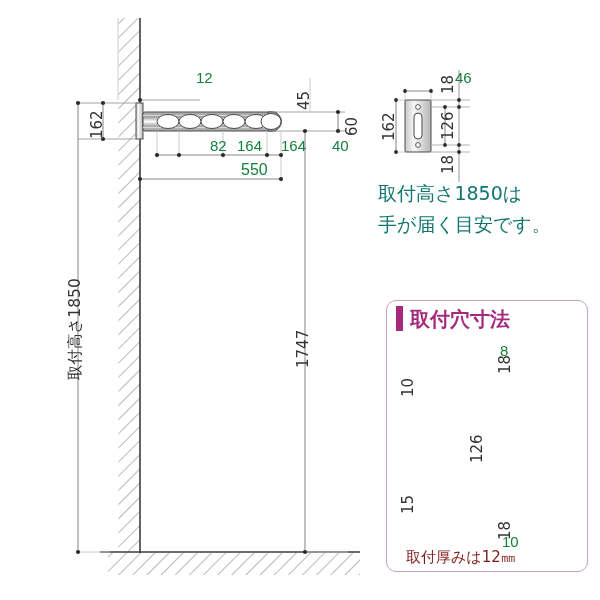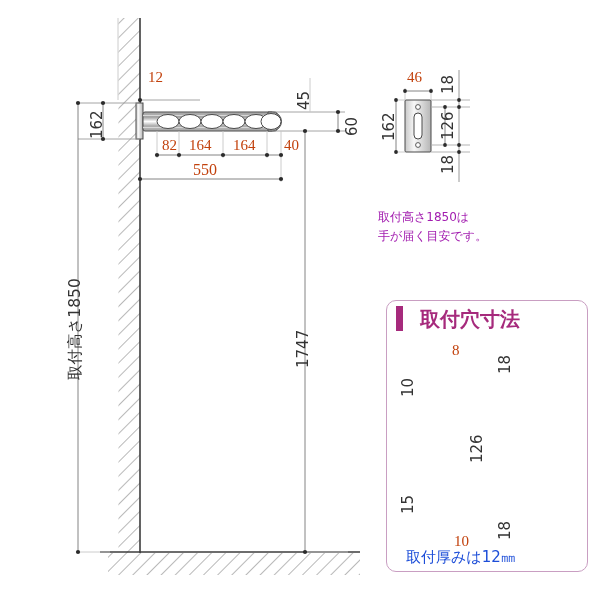--- a/index.html
+++ b/index.html
@@ -19,58 +19,58 @@
   }
   .svg-layer {
     position: absolute;
     left: 0;
     top: 0;
     width: 600px;
     height: 600px;
   }
   .dim-label {
     position: absolute;
-    font-family: Liberation Serif, serif;
+    font-family: Liberation Sans, sans-serif;
     font-size: 15px;
-    color: #c2410c;
+    color: #15803d;
     white-space: nowrap;
     line-height: 1;
+    margin-left: 48px;
   }
   .jp-note {
     position: absolute;
     left: 378px;
     top: 178px;
     width: 210px;
     font-family: "DejaVu Sans", "Liberation Sans", sans-serif;
-    font-size: 12px;
+    font-size: 19px;
     line-height: 1.62;
-    color: #a21caf;
-    white-space: nowrap;
-    margin-top: 30px;
+    color: #0f766e;
+    white-space: nowrap;
   }
   .jp-note div { letter-spacing: 0px; }
 
   .hole-box {
     position: absolute;
     left: 386px;
     top: 300px;
     width: 202px;
     height: 272px;
     border: 1.4px solid #c99ec2;
     border-radius: 10px;
     background: #ffffff;
     box-sizing: border-box;
   }
   .hole-box-title-wrap {
     position: absolute;
     left: 396px;
     top: 306px;
     display: flex;
     align-items: center;
-    gap: 17px;
+    gap: 7px;
   }
   .title-accent {
     width: 7px;
     height: 25px;
     background: #a62a7c;
     display: block;
   }
   .hole-box-title {
     font-family: "DejaVu Sans", "Liberation Sans", sans-serif;
     font-size: 20px;
@@ -78,21 +78,21 @@
     color: #a62a7c;
     line-height: 1;
     white-space: nowrap;
   }
   .hole-box-footer {
     position: absolute;
     left: 406px;
     top: 548px;
     font-family: "DejaVu Sans", "Liberation Sans", sans-serif;
     font-size: 15px;
-    color: #1d4ed8;
+    color: #7f1d1d;
     white-space: nowrap;
   }
   .vtext {
     position: absolute;
     font-family: "DejaVu Sans", "Liberation Sans", sans-serif;
     font-size: 15px;
     color: #333333;
     white-space: nowrap;
     transform: rotate(-90deg);
     transform-origin: left top;

